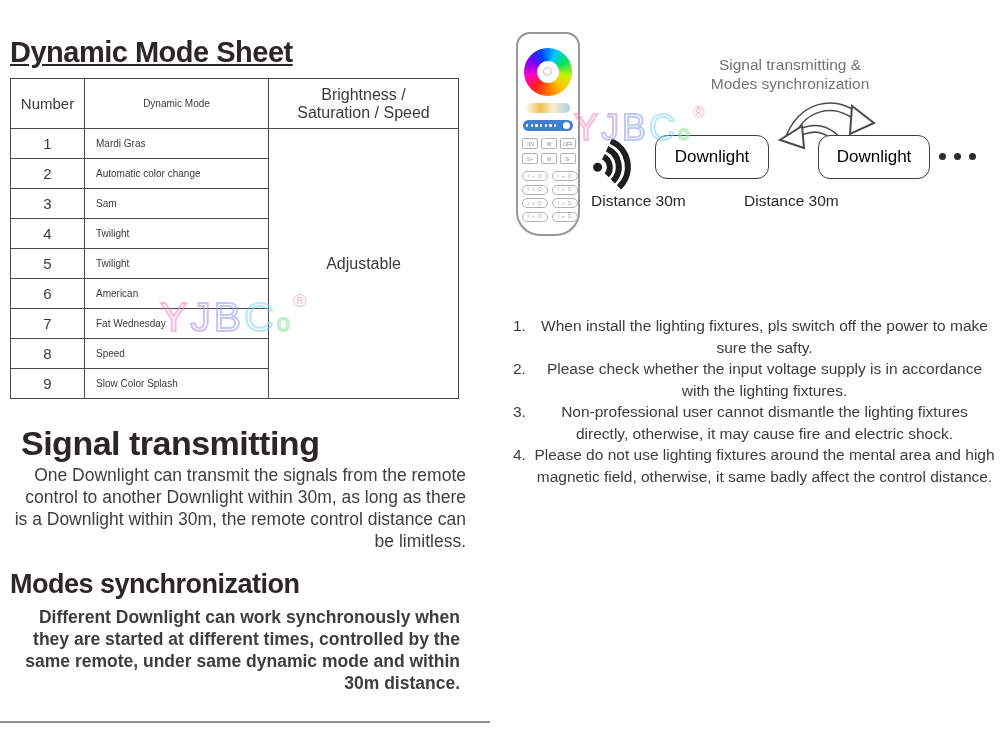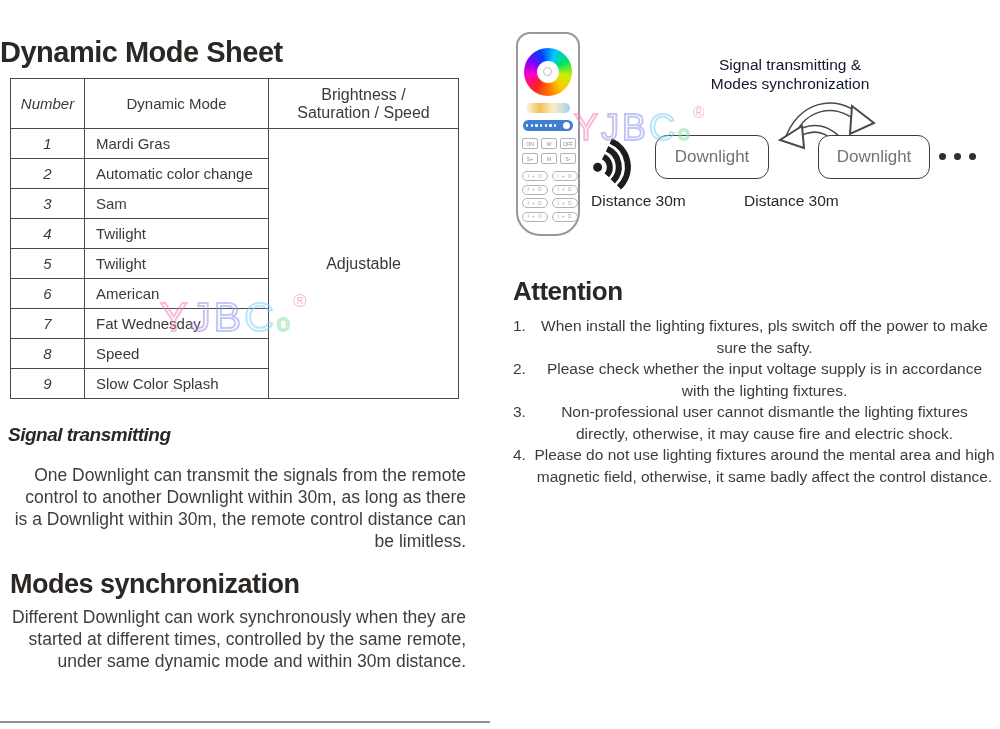--- a/index.html
+++ b/index.html
@@ -5,51 +5,51 @@
   * { margin:0; padding:0; box-sizing:border-box; }
   html,body { background:#ffffff; }
   .page {
     position:relative; width:1000px; height:729px; background:#ffffff;
     font-family:"Liberation Sans", sans-serif; color:#3f3f3f; overflow:hidden;
   }
   .abs { position:absolute; }
 
   
   .h-main { font-weight:700; color:#2b2724; letter-spacing:-0.5px; }
-  .title   { left:0;  top:36px;  font-size:29px; }
-  .h-sig   { left:8px;  top:424px; font-size:19px;font-style:italic; }
+  .title   { left:10px;  top:36px;  font-size:29px;text-decoration:underline; }
+  .h-sig   { left:21px;  top:424px; font-size:34px; }
   .h-mode  { left:10px;  top:569px; font-size:27px; }
   .h-att   { left:513px; top:276px; font-size:26px; }
 
   .para { font-size:17.5px; line-height:22px; color:#3e3e3e;text-align:right; }
   .p-sig  { left:10px; top:464px; width:456px; }
-  .p-mode { left:10px; top:606px; width:456px; }
+  .p-mode { left:4px; top:606px; width:456px;font-weight:bold; }
 
   
   .tbl { left:10px; top:78px; }
   table { border-collapse:collapse; background:#fff; }
   th, td { border:1.5px solid #4a4a4a; font-weight:400; color:#3a3a3a; }
   th { height:50px; font-size:16.5px; text-align:center; white-space:pre-line; }
-  .col-num  { width:74px;  text-align:center; font-size:15px;font-style:italic; }
-  .col-mode { width:184px; text-align:left; padding-left:11px; font-size:15px; }
+  .col-num  { width:74px;  text-align:center; font-size:15px; }
+  .col-mode { width:184px; text-align:left; padding-left:11px; font-size:10px; }
   .col-adj  { width:190px; text-align:center; font-size:16px; }
   tbody td { height:30px; }
 
   
   .att-list { left:513px; top:315px; width:482px; font-size:15.5px; line-height:21.5px; color:#3c3c3c; }
   .att-item { display:flex; }
   .att-num  { flex:0 0 21px; }
   .att-text { flex:1;text-align:center; }
 
   
   .caption { left:660px; top:55px; width:260px; text-align:center; font-size:15.5px;
-             line-height:19px; color:#0f172a; white-space:pre-line; }
+             line-height:19px; color:#737373; white-space:pre-line; }
   .dl-box { top:135px; height:44px; border:1.5px solid #3d3d3d; border-radius:12px;
             display:flex; align-items:center; justify-content:center;
-            font-size:17px; color:#737373; background:#fff; }
+            font-size:17px; color:#000000; background:#fff; }
   .dl-box1 { left:655px; width:114px; }
   .dl-box2 { left:818px; width:112px; }
   .distance { top:192px; font-size:15.5px; color:#282828; }
   .dist1 { left:591px; } .dist2 { left:744px; }
   .ellipsis { left:939px; top:153px; display:flex; gap:8px; }
   .ellipsis i { width:7px; height:7px; border-radius:50%; background:#2e2e2e; }
 
   
   .remote { left:516px; top:32px; width:64px; height:204px; background:#fff;
             border:2px solid #979797; border-radius:14px 14px 24px 24px; z-index:1; }
@@ -220,21 +220,20 @@
   <div class="abs dl-box dl-box2">Downlight</div>
   <div class="abs ellipsis">
       <i></i>
       <i></i>
       <i></i>
     </div>
 
   <div class="abs distance dist1">Distance 30m</div>
   <div class="abs distance dist2">Distance 30m</div>
 
-  <div class="abs h-main h-att">Attention</div>
   <div class="abs att-list">
       <div class="att-item">
         <span class="att-num">1.</span>
         <div class="att-text">When install the lighting fixtures, pls switch off the power to make sure the safty.</div>
       </div>
       <div class="att-item">
         <span class="att-num">2.</span>
         <div class="att-text">Please check whether the input voltage supply is in accordance with the lighting fixtures.</div>
       </div>
       <div class="att-item">

